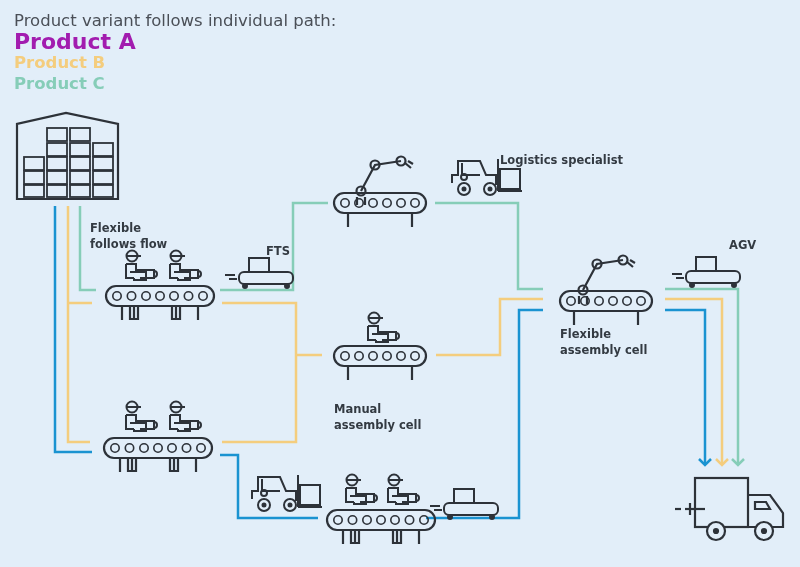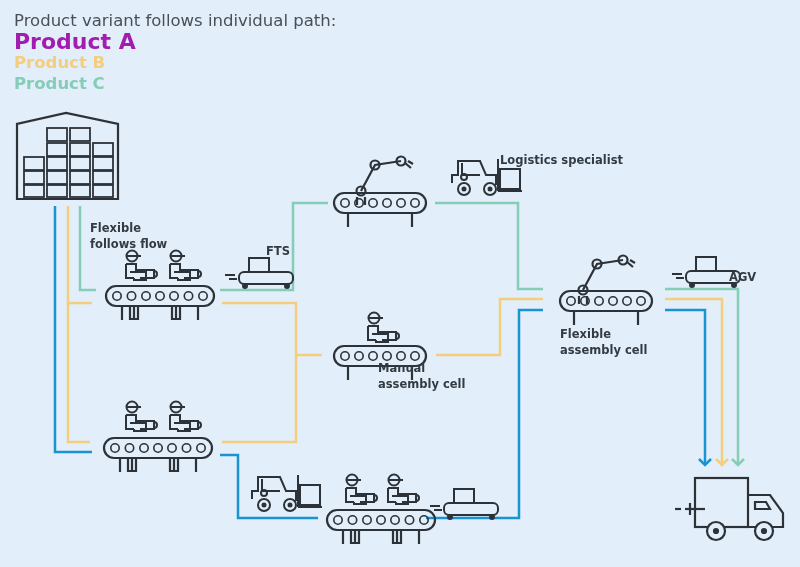--- a/index.html
+++ b/index.html
@@ -204,21 +204,21 @@
     <line x1="690" y1="503" x2="690" y2="515"></line>
   </g>
 </svg>
 
 <div class="lbl" style="left:90px;top:220px;">
   <div>Flexible</div>
   <div>follows flow</div>
 </div>
 <div class="lbl" style="left:266px;top:243px;">FTS</div>
 <div class="lbl" style="left:500px;top:152px;">Logistics specialist</div>
-<div class="lbl" style="left:729px;top:269px;">AGV</div>
-<div class="lbl" style="left:334px;top:360px;margin-left:44px;">
+<div class="lbl" style="left:729px;top:237px;">AGV</div>
+<div class="lbl" style="left:334px;top:401px;">
   <div>Manual</div>
   <div>assembly cell</div>
 </div>
 <div class="lbl" style="left:560px;top:326px;">
   <div>Flexible</div>
   <div>assembly cell</div>
 </div>
 
 </body></html>

